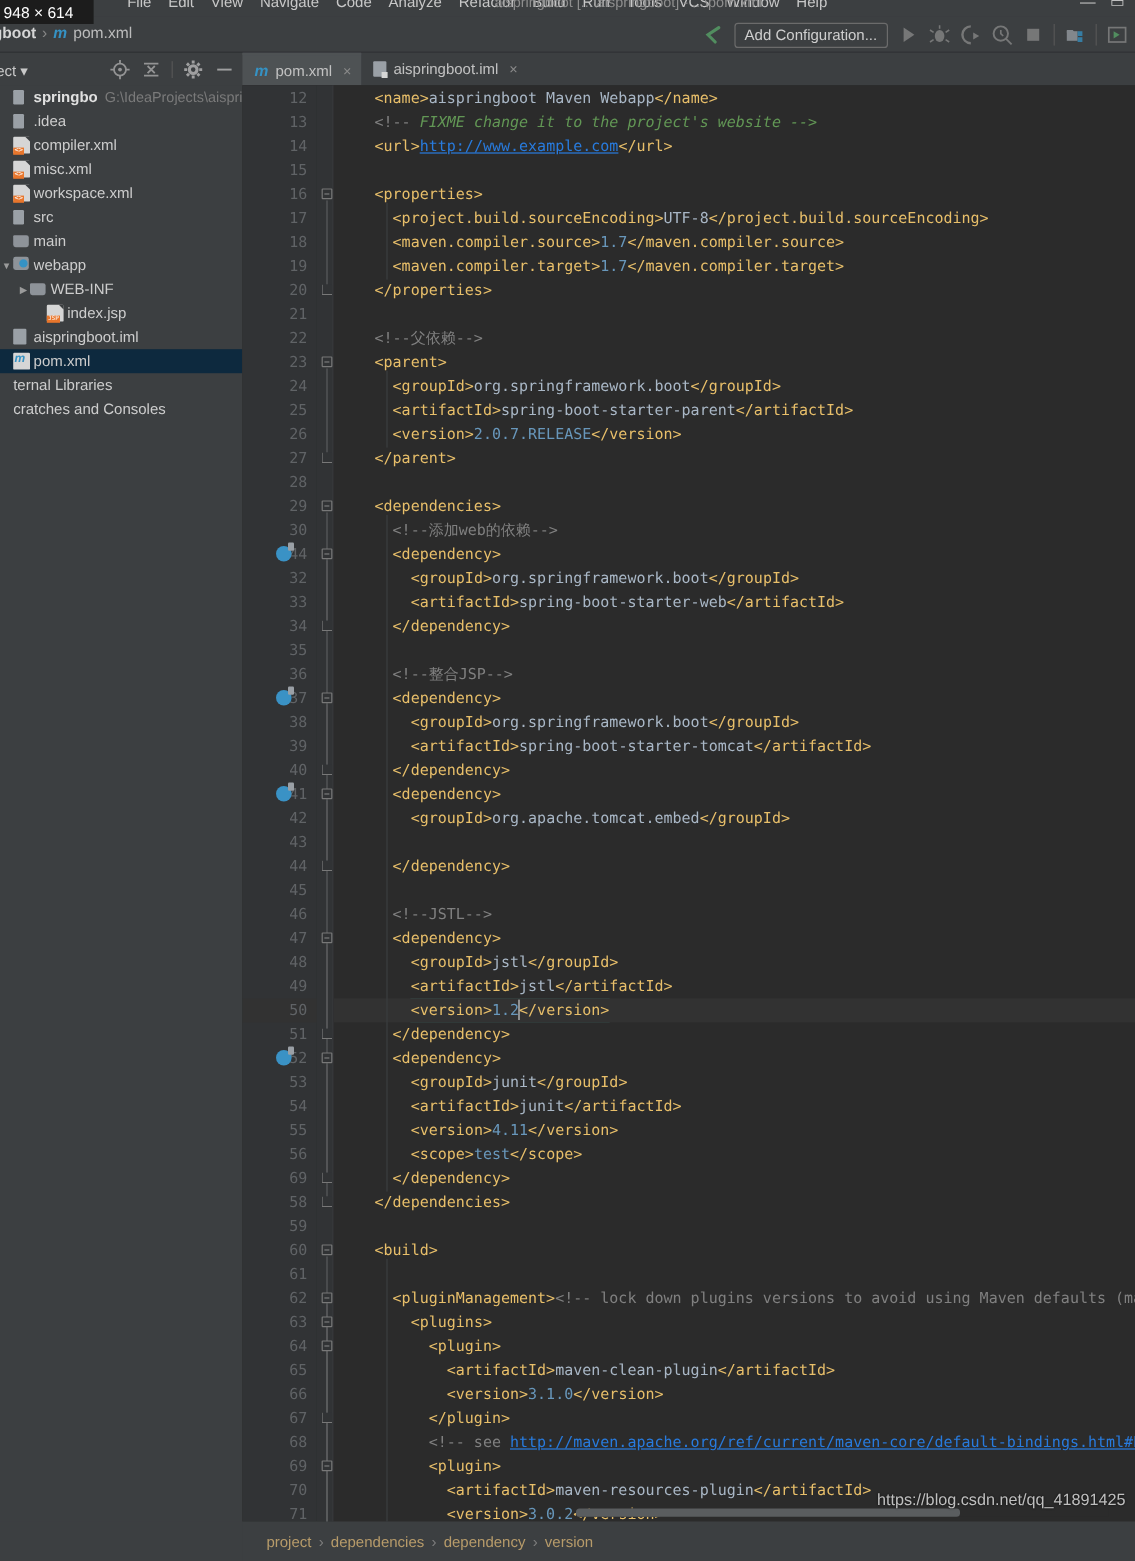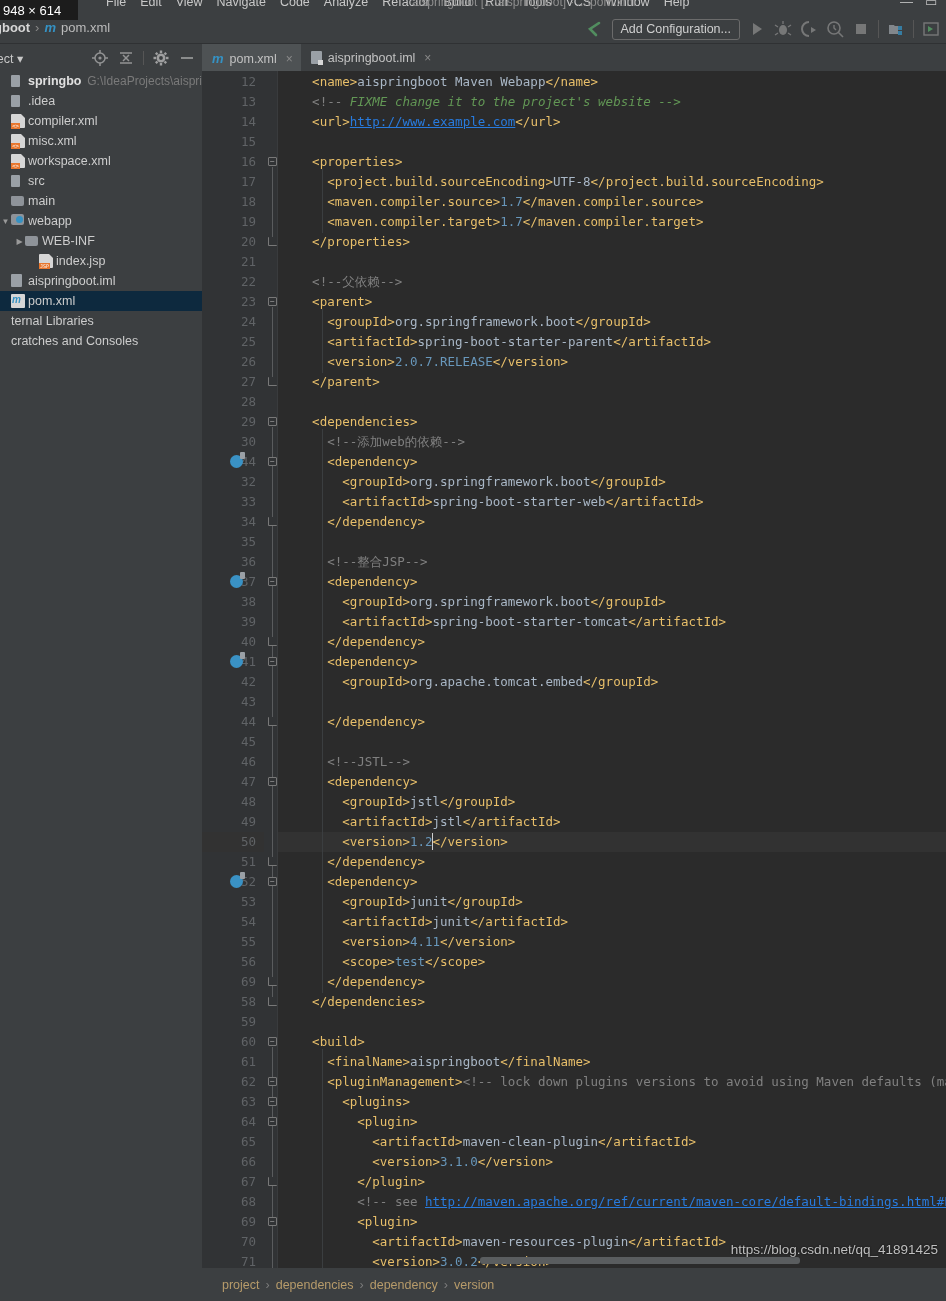--- a/index.html
+++ b/index.html
@@ -597,21 +597,20 @@
       <div class="ln lcode" style="top: 781px;">      <span class="tag">&lt;/dependency&gt;</span></div>
       <div class="ln lcode" style="top: 801px;">      <span class="tag">&lt;dependency&gt;</span></div>
       <div class="ln lcode" style="top: 821px;">        <span class="tag">&lt;groupId&gt;</span><span class="txt">junit</span><span class="tag">&lt;/groupId&gt;</span></div>
       <div class="ln lcode" style="top: 841px;">        <span class="tag">&lt;artifactId&gt;</span><span class="txt">junit</span><span class="tag">&lt;/artifactId&gt;</span></div>
       <div class="ln lcode" style="top: 861px;">        <span class="tag">&lt;version&gt;</span><span class="num">4.11</span><span class="tag">&lt;/version&gt;</span></div>
       <div class="ln lcode" style="top: 881px;">        <span class="tag">&lt;scope&gt;</span><span class="num">test</span><span class="tag">&lt;/scope&gt;</span></div>
       <div class="ln lcode" style="top: 901px;">      <span class="tag">&lt;/dependency&gt;</span></div>
       <div class="ln lcode" style="top: 921px;">    <span class="tag">&lt;/dependencies&gt;</span></div>
       <div class="ln lcode" style="top: 941px;"></div>
       <div class="ln lcode" style="top: 961px;">    <span class="tag">&lt;build&gt;</span></div>
-      <div class="ln lcode" style="top: 981px;">      <span class="tag">&lt;finalName&gt;</span><span class="txt">aispringboot</span><span class="tag">&lt;/finalName&gt;</span></div>
       <div class="ln lcode" style="top: 1001px;">      <span class="tag">&lt;pluginManagement&gt;</span><span class="cmt">&lt;!-- lock down plugins versions to avoid using Maven defaults (may be moved</span></div>
       <div class="ln lcode" style="top: 1021px;">        <span class="tag">&lt;plugins&gt;</span></div>
       <div class="ln lcode" style="top: 1041px;">          <span class="tag">&lt;plugin&gt;</span></div>
       <div class="ln lcode" style="top: 1061px;">            <span class="tag">&lt;artifactId&gt;</span><span class="txt">maven-clean-plugin</span><span class="tag">&lt;/artifactId&gt;</span></div>
       <div class="ln lcode" style="top: 1081px;">            <span class="tag">&lt;version&gt;</span><span class="num">3.1.0</span><span class="tag">&lt;/version&gt;</span></div>
       <div class="ln lcode" style="top: 1101px;">          <span class="tag">&lt;/plugin&gt;</span></div>
       <div class="ln lcode" style="top: 1121px;">          <span class="cmt">&lt;!-- see </span><span class="url">http://maven.apache.org/ref/current/maven-core/default-bindings.html#Plugin_bind</span><span class="cmt"></span></div>
       <div class="ln lcode" style="top: 1141px;">          <span class="tag">&lt;plugin&gt;</span></div>
       <div class="ln lcode" style="top: 1161px;">            <span class="tag">&lt;artifactId&gt;</span><span class="txt">maven-resources-plugin</span><span class="tag">&lt;/artifactId&gt;</span></div>
       <div class="ln lcode" style="top: 1181px;">            <span class="tag">&lt;version&gt;</span><span class="num">3.0.2</span><span class="tag">&lt;/version&gt;</span></div>

